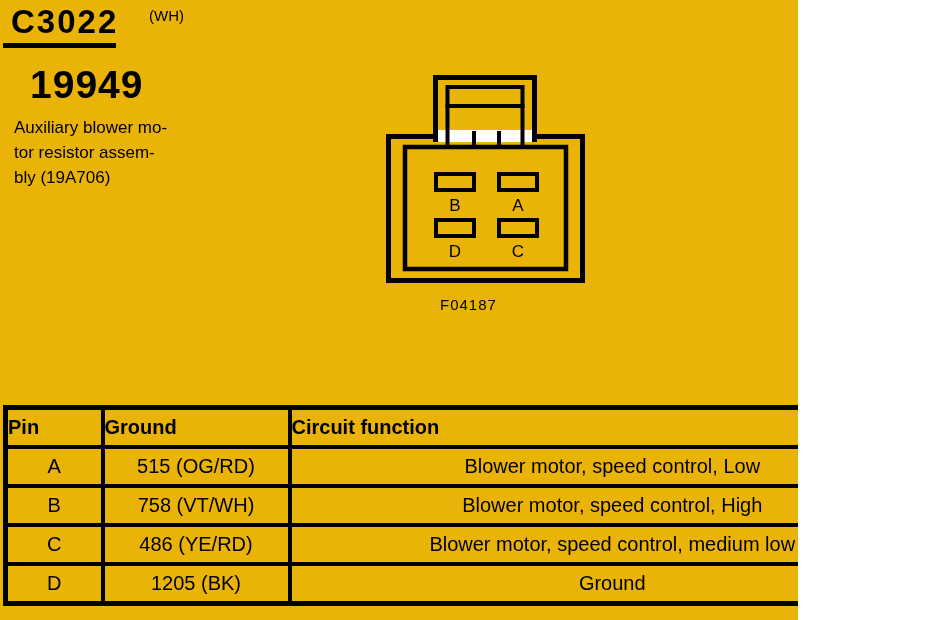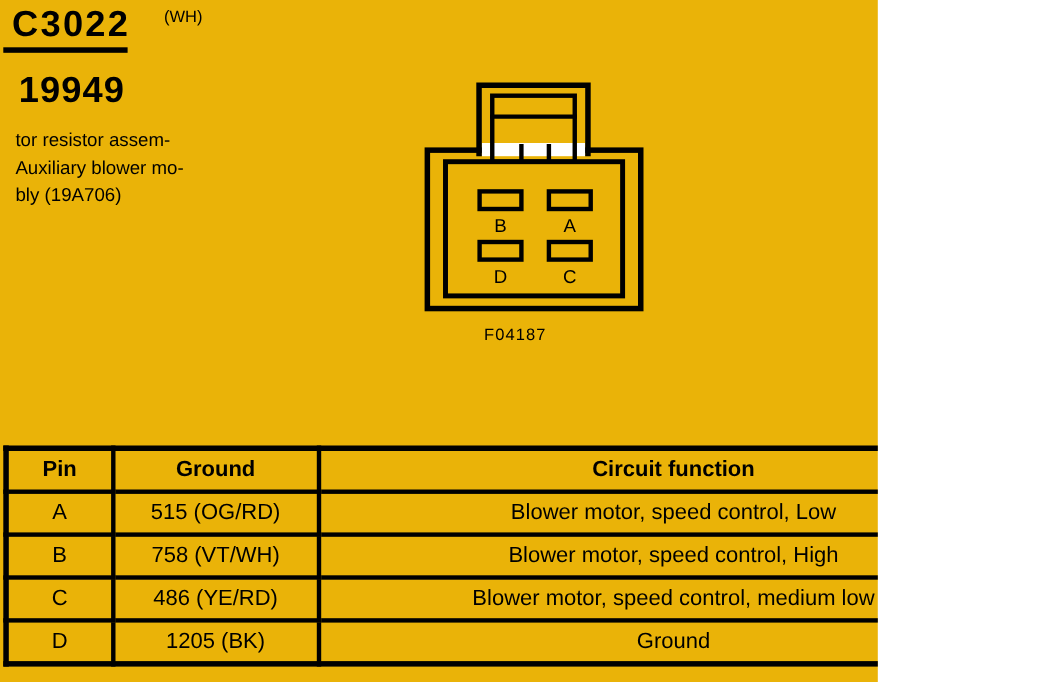--- a/index.html
+++ b/index.html
@@ -31,22 +31,22 @@
     background: #000000;
   }
   .color-code {
     position: absolute;
     left: 149px; top: 7px;
     font-size: 15px;
     white-space: nowrap;
   }
   .part-number {
     position: absolute;
-    left: 17px; top: 63px;
-    font-size: 33px;
+    left: 30px; top: 63px;
+    font-size: 39px;
     font-weight: bold;
     letter-spacing: 1px;
     white-space: nowrap;
   }
   .description {
     position: absolute;
     left: 14px; top: 115px;
     font-size: 17px;
     line-height: 25px;
     white-space: nowrap;
@@ -74,21 +74,21 @@
   }
   table.pin-table th, table.pin-table td {
     border: 4px solid #000000;
     height: 35px;
     padding: 0;
     font-size: 20px;
     vertical-align: middle;
     overflow: hidden;
     white-space: nowrap;
   }
-  table.pin-table th { font-weight: bold; text-align: center; }
+  table.pin-table th { font-weight: bold; text-align: left; }
   col.col-pin { width: 97px; }
   col.col-circuit { width: 187px; }
   td.c-pin { text-align: center; }
   td.c-circuit { text-align: center; }
   td.c-func { text-align: center; padding-left: 10px; }
   svg text {
     font-family: "Liberation Sans", sans-serif;
     font-size: 17px;
     fill: #000000;
   }
@@ -96,22 +96,22 @@
 </head>
 <body>
 
 <div class="page">
 
   <div class="connector-id">C3022</div>
   <div class="connector-id-underline"></div>
   <div class="color-code">(WH)</div>
   <div class="part-number">19949</div>
   <div class="description">
+    <div>Auxiliary blower mo-</div>
     <div>tor resistor assem-</div>
-    <div>Auxiliary blower mo-</div>
     <div>bly (19A706)</div>
   </div>
 
   <svg class="connector-svg" viewBox="378 68 216 224" xmlns="http://www.w3.org/2000/svg">
 
     <rect x="388.5" y="136.5" width="194" height="144" fill="none" stroke="#000000" stroke-width="5"></rect>
 
     <rect x="438" y="130" width="94" height="12" fill="#ffffff" stroke="none"></rect>
 
     <polyline points="435.5,142 435.5,77.5 534.5,77.5 534.5,142" fill="none" stroke="#000000" stroke-width="5"></polyline>

